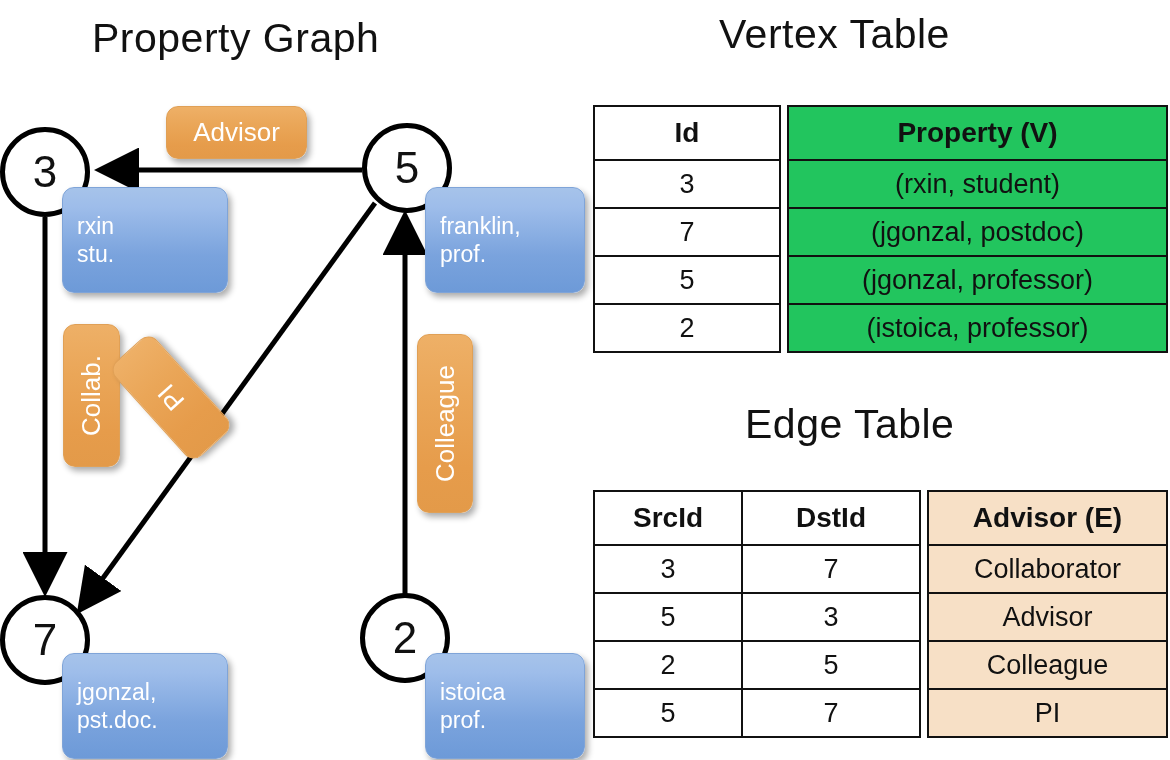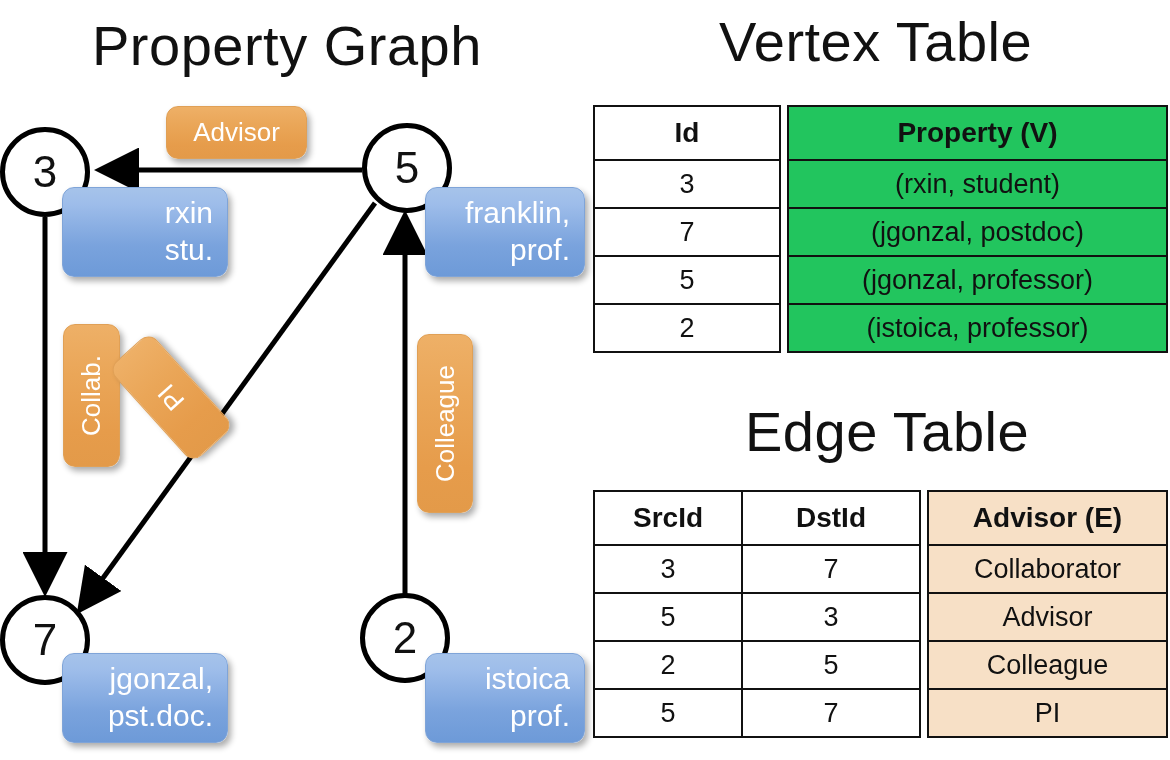--- a/index.html
+++ b/index.html
@@ -1,40 +1,40 @@
 <!DOCTYPE html>
 <html><head>
 <meta charset="utf-8">
 <style>
   html,body{margin:0;padding:0;background:#ffffff;}
   body{width:1170px;height:760px;position:relative;overflow:hidden;
        font-family:"Liberation Sans","DejaVu Sans",sans-serif;color:#1a1a1a;}
 
   
   .title{position:absolute;font-weight:400;color:#111;letter-spacing:.5px;
-         white-space:nowrap;font-size:56px;line-height:1;}
+         white-space:nowrap;font-size:41px;line-height:1;}
   #t-property-graph{left:92px;top:18px;}
   #t-vertex-table{left:719px;top:14px;}
   #t-edge-table{left:745px;top:404px;}
 
   
   #graph{position:absolute;left:0;top:0;width:585px;height:760px;}
   #graph svg{position:absolute;left:0;top:0;width:585px;height:760px;overflow:visible;}
 
   .node{position:absolute;width:90px;height:90px;border-radius:50%;
         background:#fff;border:5px solid #000;box-sizing:border-box;
         display:flex;align-items:center;justify-content:center;
         font-size:44px;line-height:1;color:#111;z-index:3;}
 
   
   .pbox{position:absolute;border-radius:12px;color:#fff;z-index:4;
         box-shadow:3px 4px 6px rgba(0,0,0,.33);
         display:flex;flex-direction:column;justify-content:center;}
   .pbox.blue{background:linear-gradient(to bottom,#a6c3ea 0%,#9ebdea 18%,#7aa3dd 65%,#6d9ad8 100%);
-             border:1px solid #7fa4d8;padding:0 14px;font-size:30px;line-height:1.22;text-align:right;}
+             border:1px solid #7fa4d8;padding:8px 14px;font-size:23px;line-height:1.22;}
   .pbox.blue span{display:block;}
   .pbox.orange{background:linear-gradient(to bottom,#eeb067 0%,#eaa658 35%,#e69c4b 75%,#e39a49 100%);
                border:1px solid #e0a056;align-items:center;font-size:26px;}
 
   .vlabel{writing-mode:vertical-rl;transform:rotate(180deg);white-space:nowrap;}
 
   
   .tbl{position:absolute;border-collapse:collapse;table-layout:fixed;}
   .tbl td,.tbl th{border:2px solid #111;font-weight:400;font-size:27px;
                   text-align:center;color:#111;padding:0;height:46px;}

